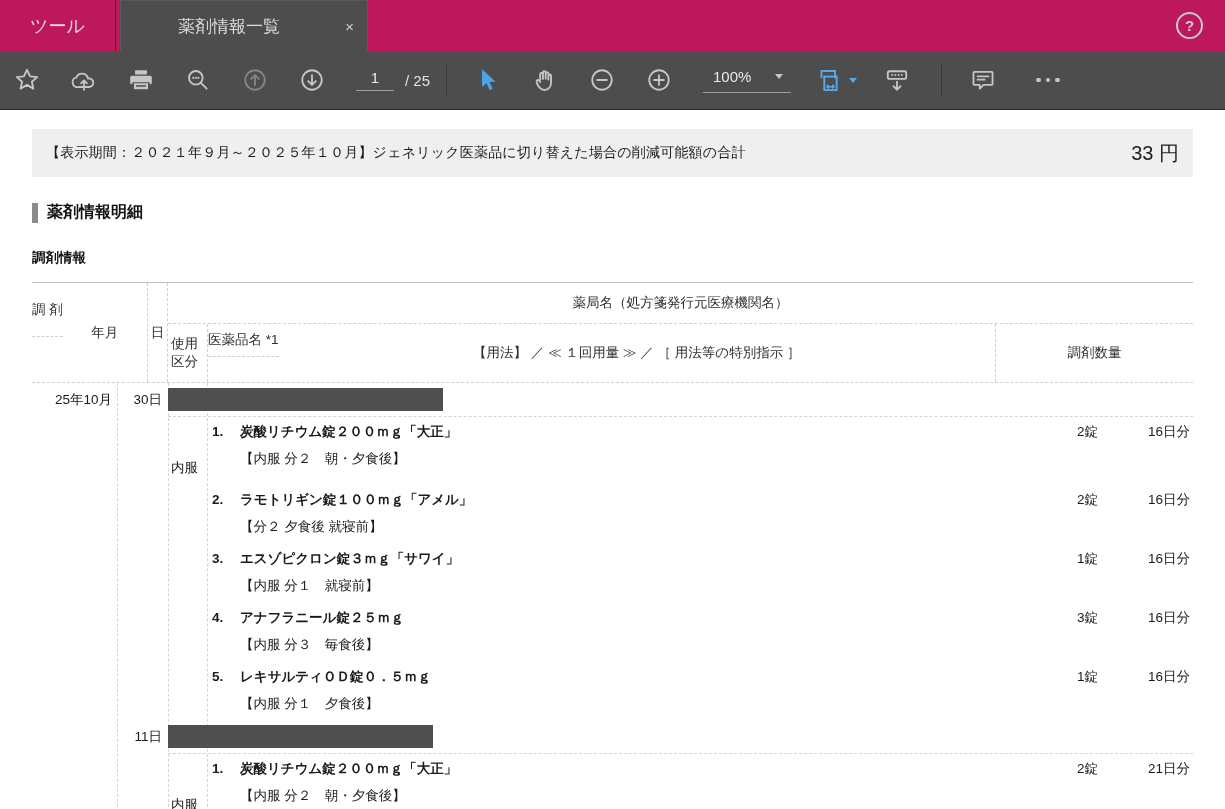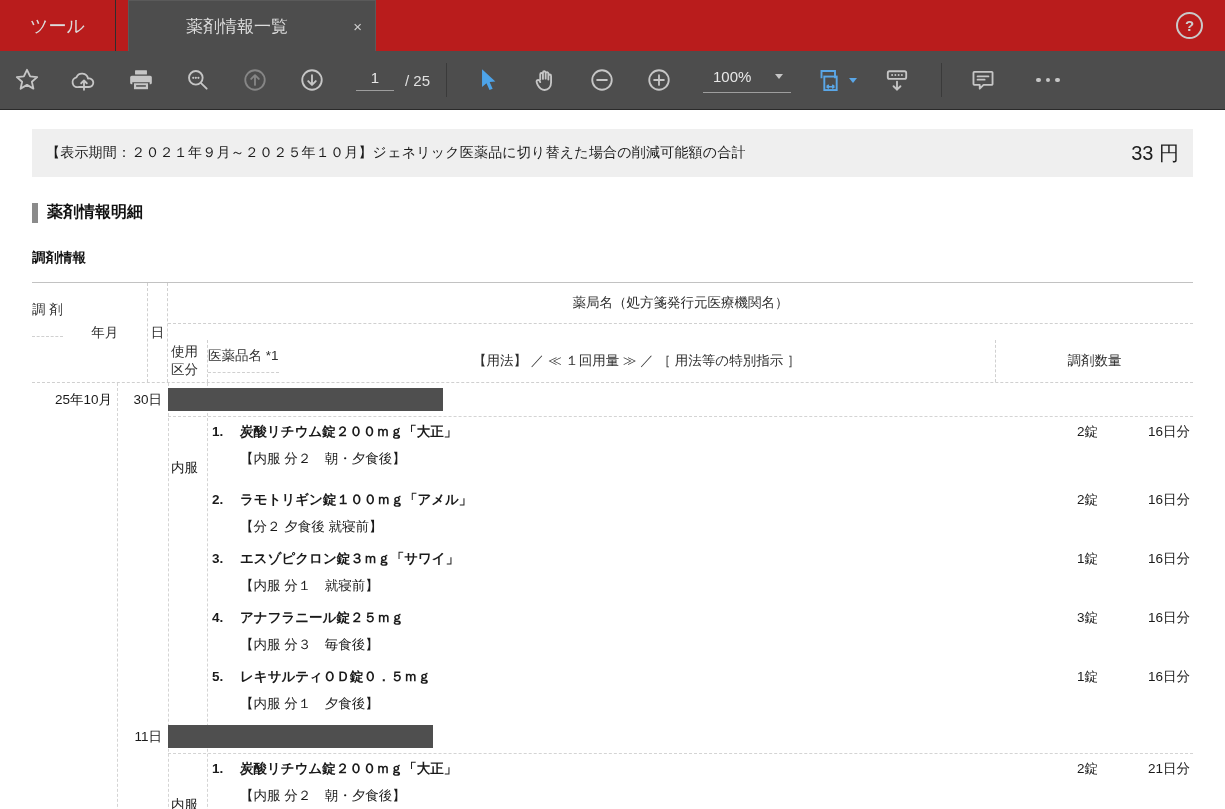--- a/index.html
+++ b/index.html
@@ -1,23 +1,23 @@
 <!DOCTYPE html>
 <html><head>
 <meta charset="utf-8">
 <style>
   * { margin:0; padding:0; box-sizing:border-box; }
   html,body { width:1225px; height:809px; overflow:hidden; background:#fff;
               font-family:"Liberation Sans", sans-serif; }
 
   
-  .tabbar { height:51px; background:#b91c1c; display:flex; align-items:stretch; color:#dcdcdc; }
+  .tabbar { height:51px; background:#be185d; display:flex; align-items:stretch; color:#dcdcdc; }
   .tab-tools { width:116px; display:flex; align-items:center; justify-content:center;
                font-size:18px; border-right:1px solid #2e2e2e; cursor:default; }
-  .tab-doc { margin-left:12px; width:248px; background:#4d4d4d; border:1px solid #5a5a5a;
+  .tab-doc { margin-left:4px; width:248px; background:#4d4d4d; border:1px solid #5a5a5a;
              border-bottom:none; display:flex; align-items:center; justify-content:center;
              font-size:17px; position:relative; cursor:default; }
   .tab-doc .tab-label { padding-right:30px; }
   .tab-close { position:absolute; right:13px; top:50%; transform:translateY(-50%);
                font-size:15px; color:#cfcfcf; cursor:pointer; }
   .tab-help { margin-left:auto; margin-right:22px; align-self:center;
               width:27px; height:27px; border:2px solid #c9c9c9; border-radius:50%;
               display:flex; align-items:center; justify-content:center;
               color:#cfcfcf; font-size:15px; font-weight:bold; cursor:pointer; }
 
@@ -59,21 +59,21 @@
 
   
   .med-table { margin:15px 32px 0; width:1161px; font-size:13.5px; color:#1a1a1a; }
   .mt-head { display:flex; height:101px; border-top:1px solid #c2c2c2;
              border-bottom:1px dashed #d0d0d0; color:#2e2e2e; }
   .mh-left { width:136px; display:flex; flex-direction:row; border-right:1px dashed #d0d0d0; }
   .mh-dispense { height:54px; display:flex; align-items:center; justify-content:center; border-bottom:1px dashed #d0d0d0; }
   .mh-ymd { flex:1; display:flex; }
   .mh-ym { width:85px; display:flex; align-items:center; justify-content:center; border-right:1px dashed #d0d0d0; }
   .mh-day { flex:1; display:flex; align-items:center; justify-content:center; }
-  .mh-right { flex:1; display:flex; flex-direction:column;gap:16px; }
+  .mh-right { flex:1; display:flex; flex-direction:column; }
   .mh-pharmacy { height:41px; display:flex; align-items:center; justify-content:center; border-bottom:1px dashed #d0d0d0; }
   .mh-lower { flex:1; display:flex; }
   .mh-class { width:39px; padding:0 2px 0 3px; display:flex; align-items:center;
               line-height:1.35; word-break:break-all; }
   .mh-mid { flex:1; display:flex; flex-direction:row; border-left:1px dashed #d0d0d0;
             border-right:1px dashed #d0d0d0; }
   .mh-drug { height:33px; display:flex; align-items:center; justify-content:center; border-bottom:1px dashed #d0d0d0; }
   .mh-usage { flex:1; display:flex; align-items:center; justify-content:center; }
   .mh-qty { width:197px; display:flex; align-items:center; justify-content:center; }
 

